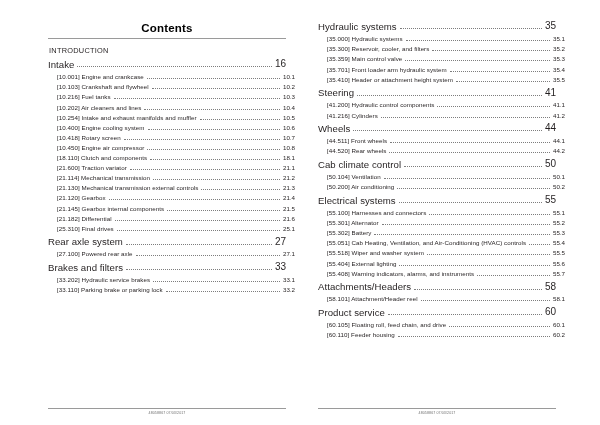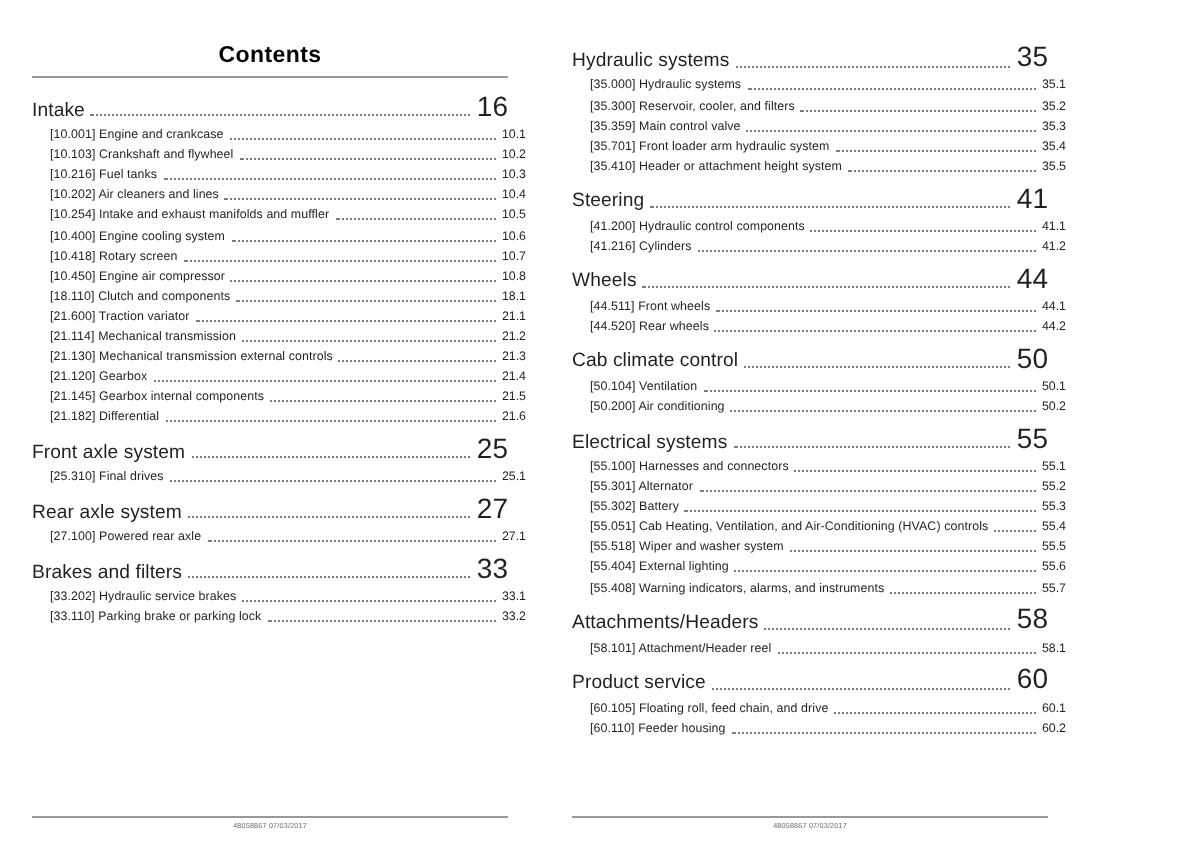--- a/index.html
+++ b/index.html
@@ -13,20 +13,21 @@
     height: 425px;
     font-family: "Liberation Sans", sans-serif;
     color: #231f20;
     overflow: hidden;
   }
   .spread {
     display: flex;
     width: 540px;
     height: 425px;
     box-sizing: border-box;
+    margin-left: 32px;
   }
   .page {
     position: relative;
     width: 300px;
     height: 425px;
     box-sizing: border-box;
     padding: 0;
   }
   .page-left  { padding: 17px 16px 0 16px; }
   .page-right { padding: 17px 16px 0 16px; }
@@ -71,21 +72,21 @@
     margin-top: 4.4px;
     margin-bottom: 4.4px;
   }
   .lvl1 .label {
     font-size: 9.6px;
     color: #231f20;
     letter-spacing: .05px;
     white-space: nowrap;
   }
   .lvl1 .pg {
-    font-size: 14px;
+    font-size: 10px;
     color: #231f20;
     white-space: nowrap;
   }
 
   .lvl2 {
     margin-top: 3.6px;
     margin-bottom: 3.6px;
     padding-left: 9px;
   }
   .lvl2 .label {
@@ -130,20 +131,21 @@
   }
 </style>
 </head>
 <body>
 
 <div class="spread">
 
   <div class="page page-left">
     <div class="doc-title">Contents</div>
     <hr class="title-rule">
+    <div class="intro-label">INTRODUCTION</div>
     <ul class="toc" id="left-toc">
         <li class="row lvl1">
           <span class="label">Intake</span>
           <span class="dots"></span>
           <span class="pg">16</span>
         </li>
         <li class="row lvl2">
           <span class="label">[10.001] Engine and crankcase</span>
           <span class="dots"></span>
           <span class="pg">10.1</span>
@@ -210,25 +212,20 @@
         </li>
         <li class="row lvl2">
           <span class="label">[21.145] Gearbox internal components</span>
           <span class="dots"></span>
           <span class="pg">21.5</span>
         </li>
         <li class="row lvl2">
           <span class="label">[21.182] Differential</span>
           <span class="dots"></span>
           <span class="pg">21.6</span>
-        </li>
-        <li class="row lvl1">
-          <span class="label">Front axle system</span>
-          <span class="dots"></span>
-          <span class="pg">25</span>
         </li>
         <li class="row lvl2">
           <span class="label">[25.310] Final drives</span>
           <span class="dots"></span>
           <span class="pg">25.1</span>
         </li>
         <li class="row lvl1">
           <span class="label">Rear axle system</span>
           <span class="dots"></span>
           <span class="pg">27</span>

